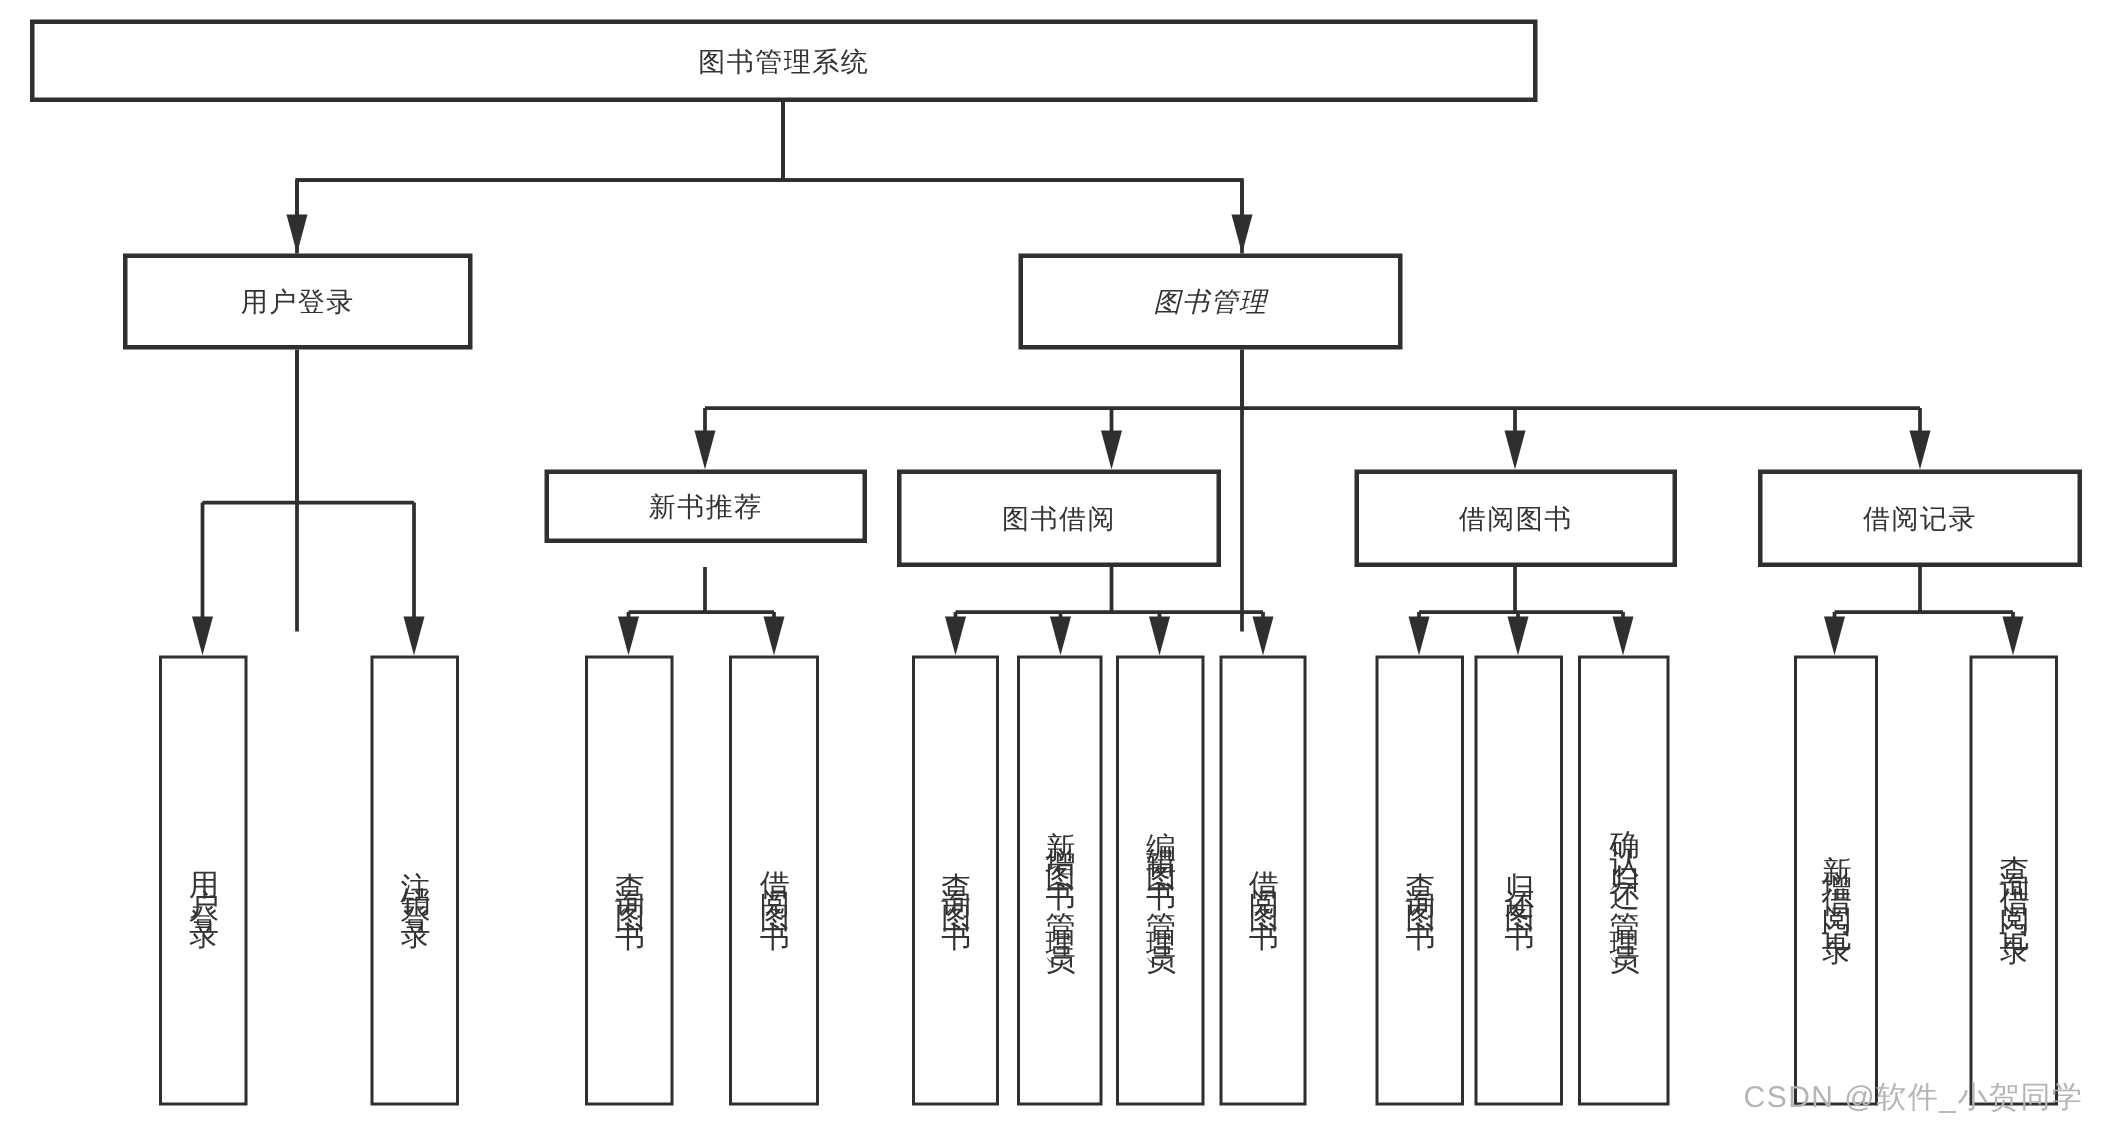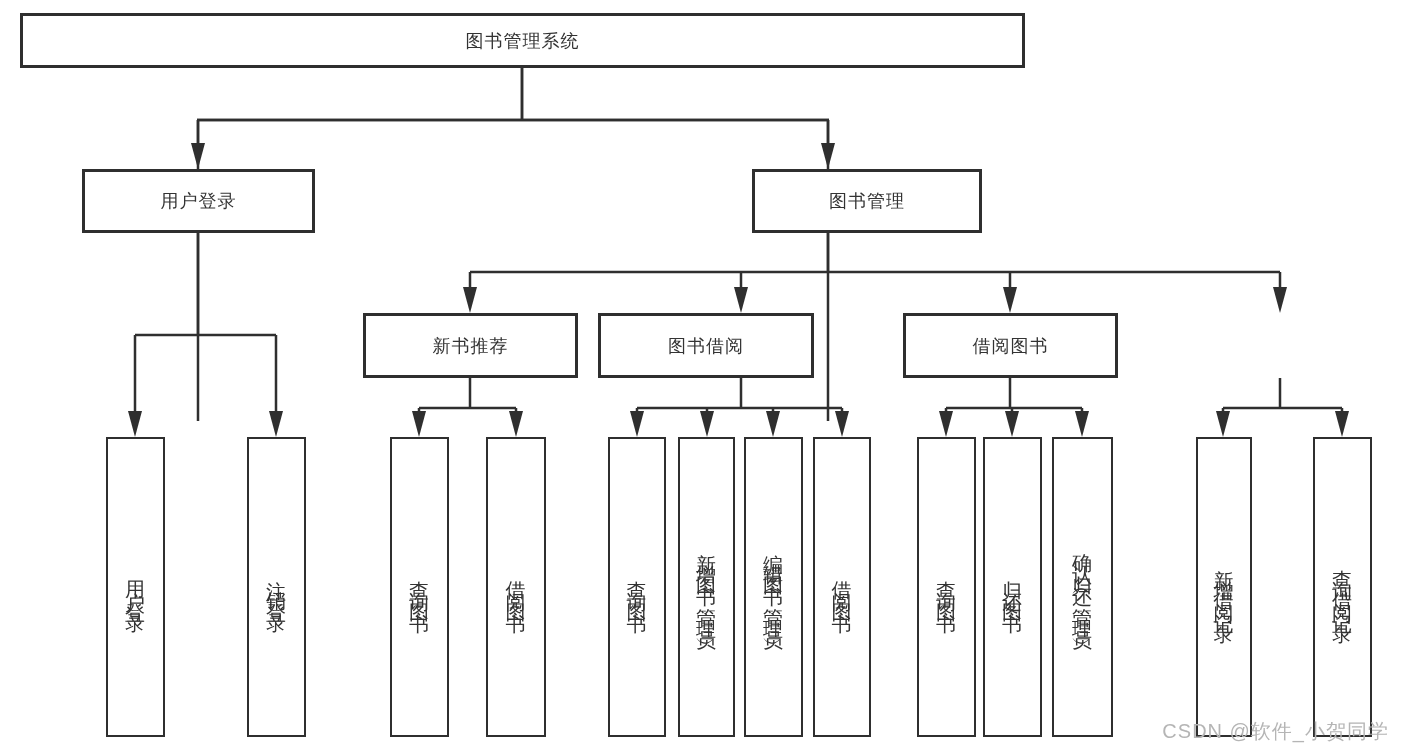--- a/index.html
+++ b/index.html
@@ -112,32 +112,35 @@
     </g>
   </svg>
 
   <div class="box h-box" style="left:20px; top:13px; width:1005px; height:55px;">
     <span>图书管理系统</span>
   </div>
 
   <div class="box h-box" style="left:82px; top:169px; width:233px; height:64px;">
     <span>用户登录</span>
   </div>
-  <div class="box h-box" style="left:752px; top:169px; width:230px; height:64px;">
+  <div class="box h-box" style="left:679px; top:169px; width:256px; height:64px;font-style:italic;">
     <span>图书管理</span>
   </div>
 
-  <div class="box h-box" style="left:363px; top:313px; width:215px; height:65px;">
+  <div class="box h-box" style="left:363px; top:313px; width:215px; height:49px;">
     <span>新书推荐</span>
   </div>
   <div class="box h-box" style="left:598px; top:313px; width:216px; height:65px;">
     <span>图书借阅</span>
   </div>
   <div class="box h-box" style="left:903px; top:313px; width:215px; height:65px;">
     <span>借阅图书</span>
+  </div>
+  <div class="box h-box" style="left:1172px; top:313px; width:216px; height:65px;">
+    <span>借阅记录</span>
   </div>
 
   <div class="box v-box" style="left:106px; top:437px; width:59px; height:300px;">
     <span class="vtext">用户登录</span>
   </div>
   <div class="box v-box" style="left:247px; top:437px; width:59px; height:300px;">
     <span class="vtext">注销登录</span>
   </div>
 
   <div class="box v-box" style="left:390px; top:437px; width:59px; height:300px;">

